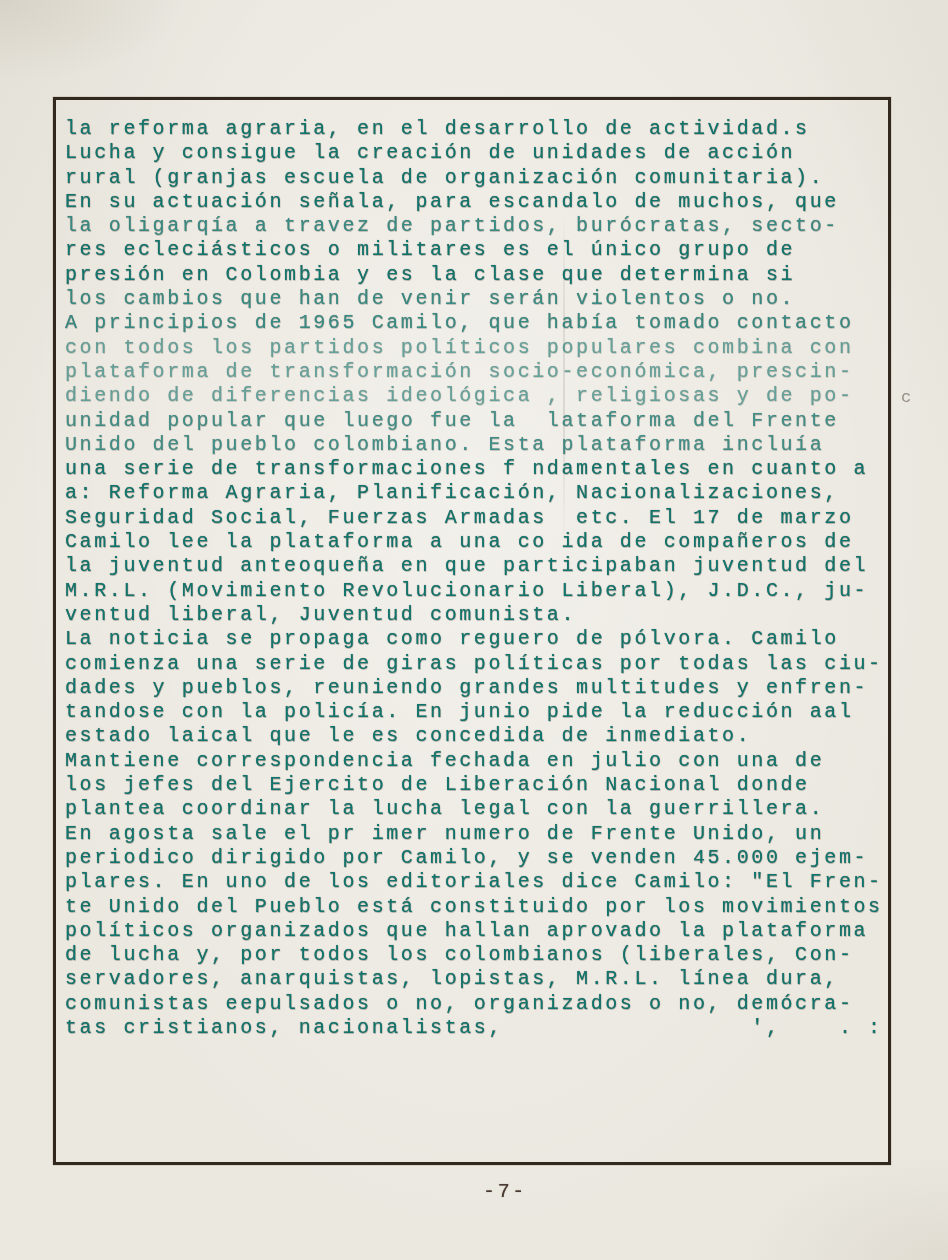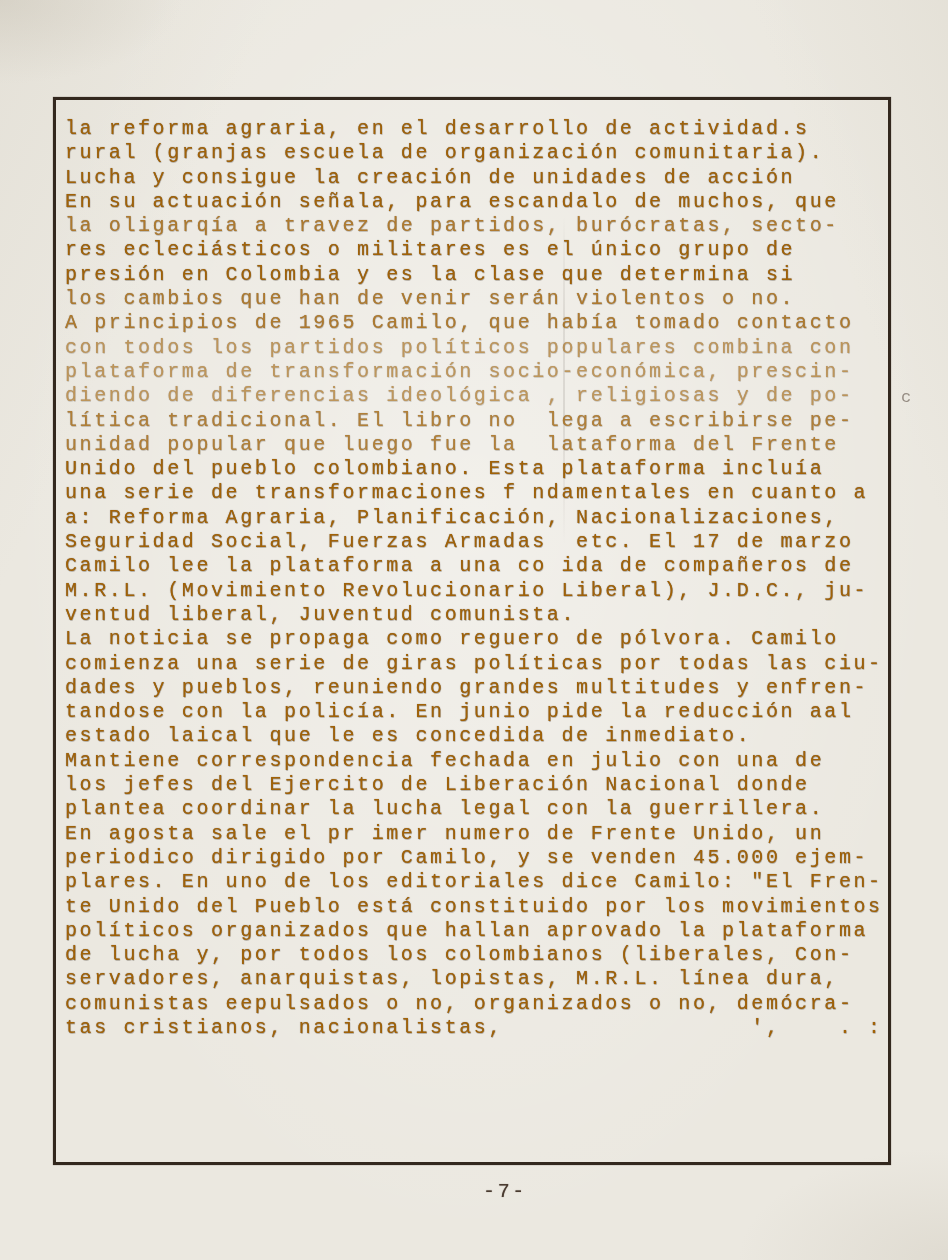--- a/index.html
+++ b/index.html
@@ -32,21 +32,21 @@
     position: absolute;
     left: 9px;
     top: 17px;
     width: 820px;
   }
   .line {
     white-space: pre;
     font-size: 20px;
     line-height: 24.3px;
     letter-spacing: 2.6px;
-    color: #a16207;
+    color: #0f766e;
     text-shadow: 0 0 1px rgba(67,54,44,0.65), 0.5px 0.5px 0 rgba(67,54,44,0.25);
   }
   
   .line:nth-child(10), .line:nth-child(11), .line:nth-child(12) { opacity: 0.62; }
   .line:nth-child(5), .line:nth-child(8), .line:nth-child(9)  { opacity: 0.82; }
   .line:nth-child(13), .line:nth-child(14) { opacity: 0.78; }
   .line:nth-child(42) { opacity: 0.9; text-align: right; }
   .page-number {
     position: absolute;
     left: 0;
@@ -85,38 +85,38 @@
 </style>
 </head>
 <body>
 
 <div class="corner-shade"></div>
 <div class="paper-crease"></div>
 
 <div class="page-frame">
   <div class="text-block">
       <div class="line">la reforma agraria, en el desarrollo de actividad.s</div>
+      <div class="line">Lucha y consigue la creación de unidades de acción</div>
       <div class="line">rural (granjas escuela de organización comunitaria).</div>
-      <div class="line">Lucha y consigue la creación de unidades de acción</div>
       <div class="line">En su actuación señala, para escandalo de muchos, que</div>
       <div class="line">la oligarqía a travez de partidos, burócratas, secto-</div>
       <div class="line">res ecleciásticos o militares es el único grupo de</div>
       <div class="line">presión en Colombia y es la clase que determina si</div>
       <div class="line">los cambios que han de venir serán violentos o no.</div>
       <div class="line">A principios de 1965 Camilo, que había tomado contacto</div>
       <div class="line">con todos los partidos políticos populares combina con</div>
       <div class="line">plataforma de transformación socio-económica, prescin-</div>
       <div class="line">diendo de diferencias ideológica , religiosas y de po-</div>
-      <div class="line">lítica tradicional. El libro no  lega a escribirse pe-</div>
       <div class="line">unidad popular que luego fue la  lataforma del Frente</div>
       <div class="line">Unido del pueblo colombiano. Esta plataforma incluía</div>
       <div class="line">una serie de transformaciones f ndamentales en cuanto a</div>
       <div class="line">a: Reforma Agraria, Planificación, Nacionalizaciones,</div>
       <div class="line">Seguridad Social, Fuerzas Armadas  etc. El 17 de marzo</div>
       <div class="line">Camilo lee la plataforma a una co ida de compañeros de</div>
+      <div class="line">la juventud anteoqueña en que participaban juventud del</div>
       <div class="line">M.R.L. (Movimiento Revolucionario Liberal), J.D.C., ju-</div>
       <div class="line">ventud liberal, Juventud comunista.</div>
       <div class="line">La noticia se propaga como reguero de pólvora. Camilo</div>
       <div class="line">comienza una serie de giras políticas por todas las ciu-</div>
       <div class="line">dades y pueblos, reuniendo grandes multitudes y enfren-</div>
       <div class="line">tandose con la policía. En junio pide la reducción aal</div>
       <div class="line">estado laical que le es concedida de inmediato.</div>
       <div class="line">Mantiene correspondencia fechada en julio con una de</div>
       <div class="line">los jefes del Ejercito de Liberación Nacional donde</div>
       <div class="line">plantea coordinar la lucha legal con la guerrillera.</div>

